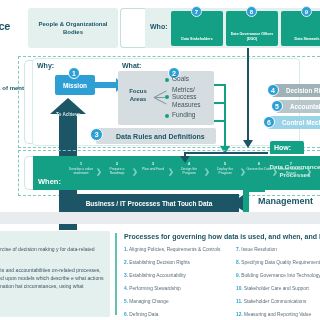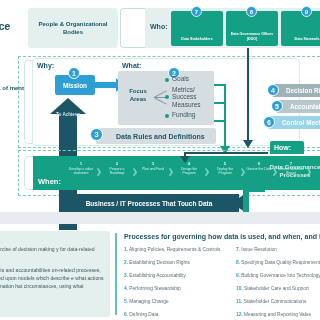--- a/index.html
+++ b/index.html
@@ -357,20 +357,21 @@
   <div class="abs" id="fb-top"></div>
   <div class="abs" id="fb-left"></div>
   <div class="abs" id="fb-arrow"></div>
 
   <div class="abs" id="biz-bar">
     <span>Business / IT Processes That Touch Data</span>
   </div>
   <div class="abs" id="biz-head"></div>
   <div class="abs" id="loop-right"></div>
   <div class="abs" id="loop-top"></div>
+  <div class="abs" id="mgmt-text">Management</div>
   <div class="abs" id="grey-strip"></div>
 
   <div class="abs" id="defbox">
     <div class="dt">d</div>
     <div class="dp">ance is the exercise of decision making y for data-related matters.</div>
     <div class="dp">of decision rights and accountabilities on-related processes, executed agreed upon models which describe e what actions with what information hat circumstances, using what methods.</div>
   </div>
   <div class="abs" id="div-line"></div>
   <div class="abs" id="proc-title">Processes for governing how data is used, and when, and b</div>
 

